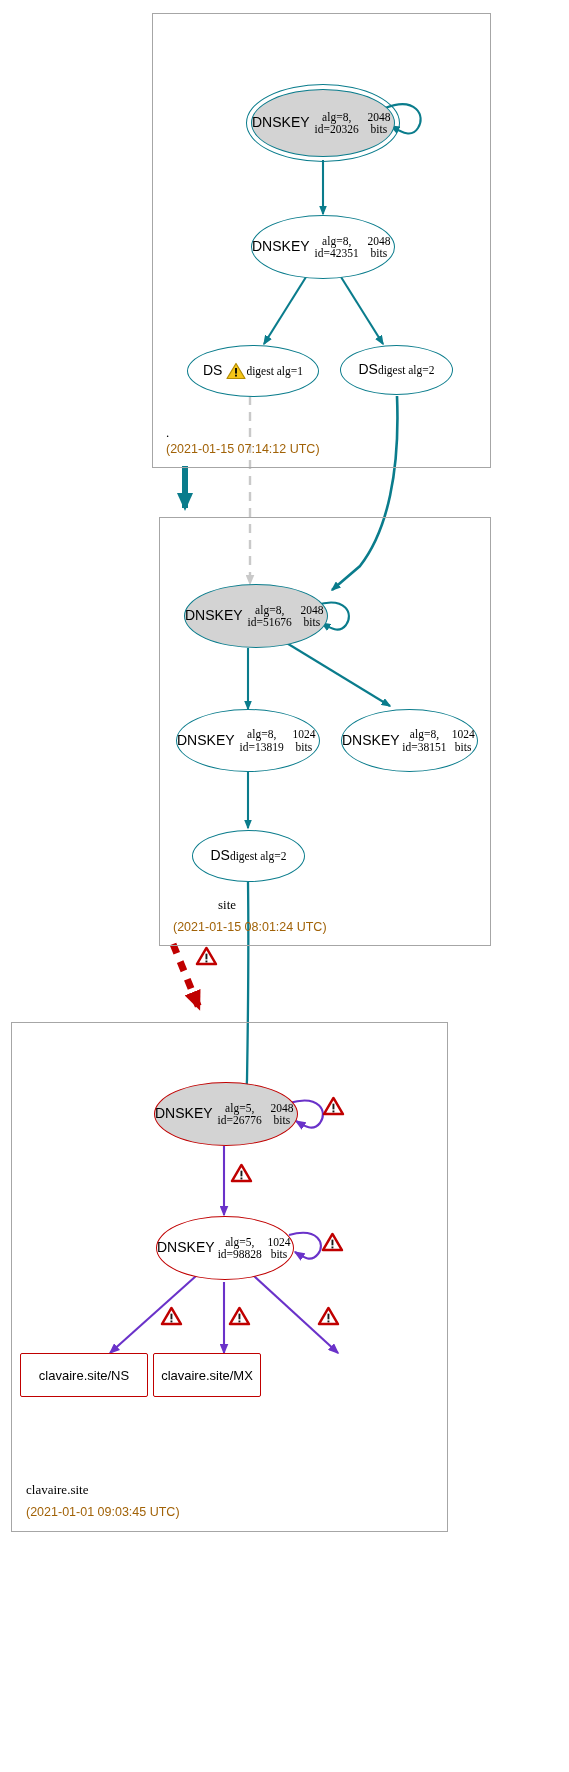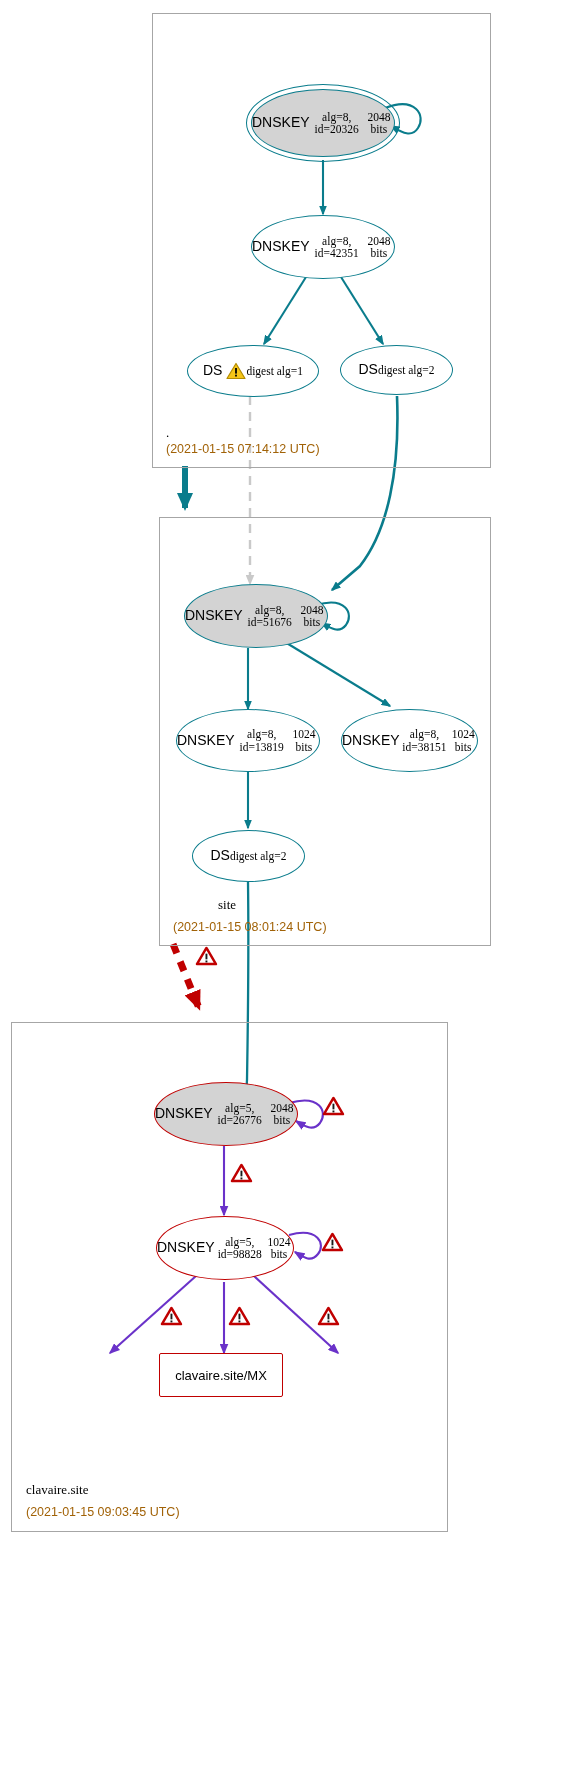--- a/index.html
+++ b/index.html
@@ -95,21 +95,21 @@
   <div class="zonebox" style="left:152px;top:13px;width:337px;height:453px;"></div>
   <div class="zonelabel" style="left:166px;top:425px;">.</div>
   <div class="zonedate" style="left:166px;top:442px;">(2021-01-15 07:14:12 UTC)</div>
 
   <div class="zonebox" style="left:159px;top:517px;width:330px;height:427px;"></div>
   <div class="zonelabel" style="left:173px;top:897px;margin-left:45px;">site</div>
   <div class="zonedate" style="left:173px;top:920px;">(2021-01-15 08:01:24 UTC)</div>
 
   <div class="zonebox" style="left:11px;top:1022px;width:435px;height:508px;"></div>
   <div class="zonelabel" style="left:26px;top:1482px;">clavaire.site</div>
-  <div class="zonedate" style="left:26px;top:1505px;">(2021-01-15 09:03:45 UTC)</div>
+  <div class="zonedate" style="left:26px;top:1505px;">(2021-01-01 09:03:45 UTC)</div>
 
   <div class="dbl" style="left:246px;top:84px;width:154px;height:78px;"></div>
   <div class="node ell teal gray" style="left:251px;top:89px;width:144px;height:68px;">
     <div class="t1">DNSKEY</div>
     <div class="t2">alg=8, id=20326</div>
     <div class="t3">2048 bits</div>
   </div>
 
   <div class="node ell teal white" style="left:251px;top:215px;width:144px;height:64px;">
     <div class="t1">DNSKEY</div>
@@ -162,21 +162,22 @@
     <div class="t2">alg=5, id=26776</div>
     <div class="t3">2048 bits</div>
   </div>
 
   <div class="node ell red white" style="left:156px;top:1216px;width:138px;height:64px;">
     <div class="t1">DNSKEY</div>
     <div class="t2">alg=5, id=98828</div>
     <div class="t3">1024 bits</div>
   </div>
 
-  <div class="rect" style="left:159px;top:1353px;width:124px;height:44px;">clavaire.site/MX</div>
+  <div class="rect" style="left:20px;top:1353px;width:128px;height:44px;">clavaire.site/NS</div>
+  <div class="rect" style="left:153px;top:1353px;width:108px;height:44px;">clavaire.site/MX</div>
 
   <svg class="layer" viewBox="0 0 569 1772">
     <g transform="translate(196,947) scale(0.95)">
       <path d="M11 1 L21 18 L1 18 Z" fill="#ffffff" stroke="#c00000" stroke-width="2.6" stroke-linejoin="round"></path>
       <rect x="10" y="7" width="2" height="6" fill="#1a1a1a"></rect>
       <rect x="10" y="14.2" width="2" height="2" fill="#1a1a1a"></rect>
     </g>
     <g transform="translate(323,1097) scale(0.95)">
       <path d="M11 1 L21 18 L1 18 Z" fill="#ffffff" stroke="#c00000" stroke-width="2.6" stroke-linejoin="round"></path>
       <rect x="10" y="7" width="2" height="6" fill="#1a1a1a"></rect>

